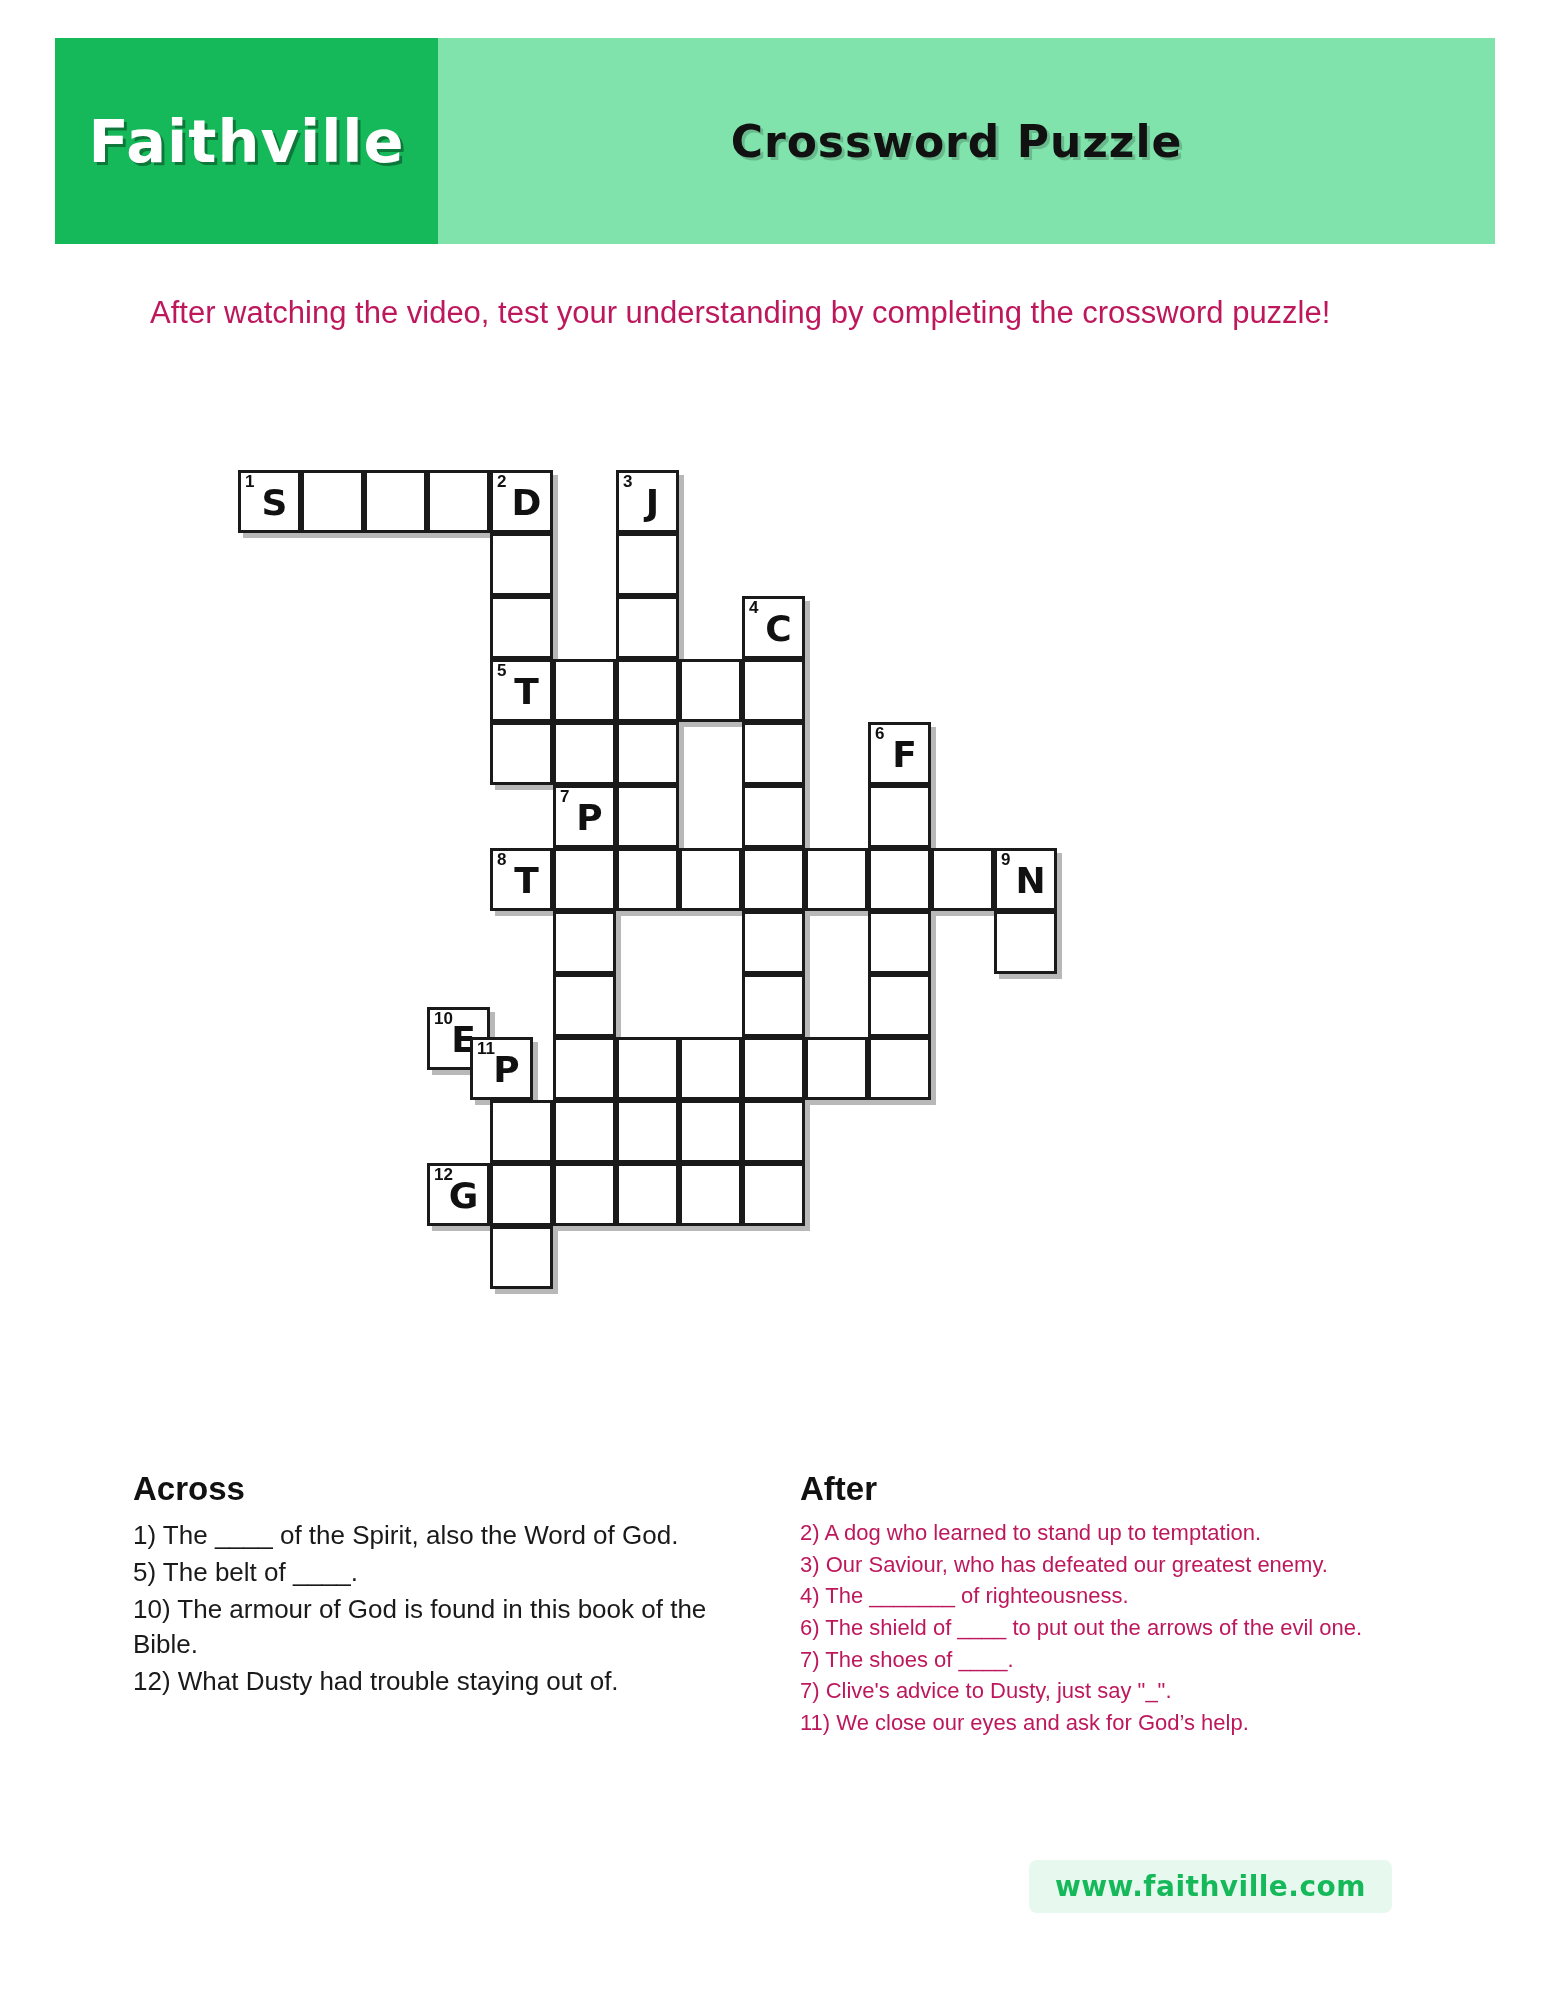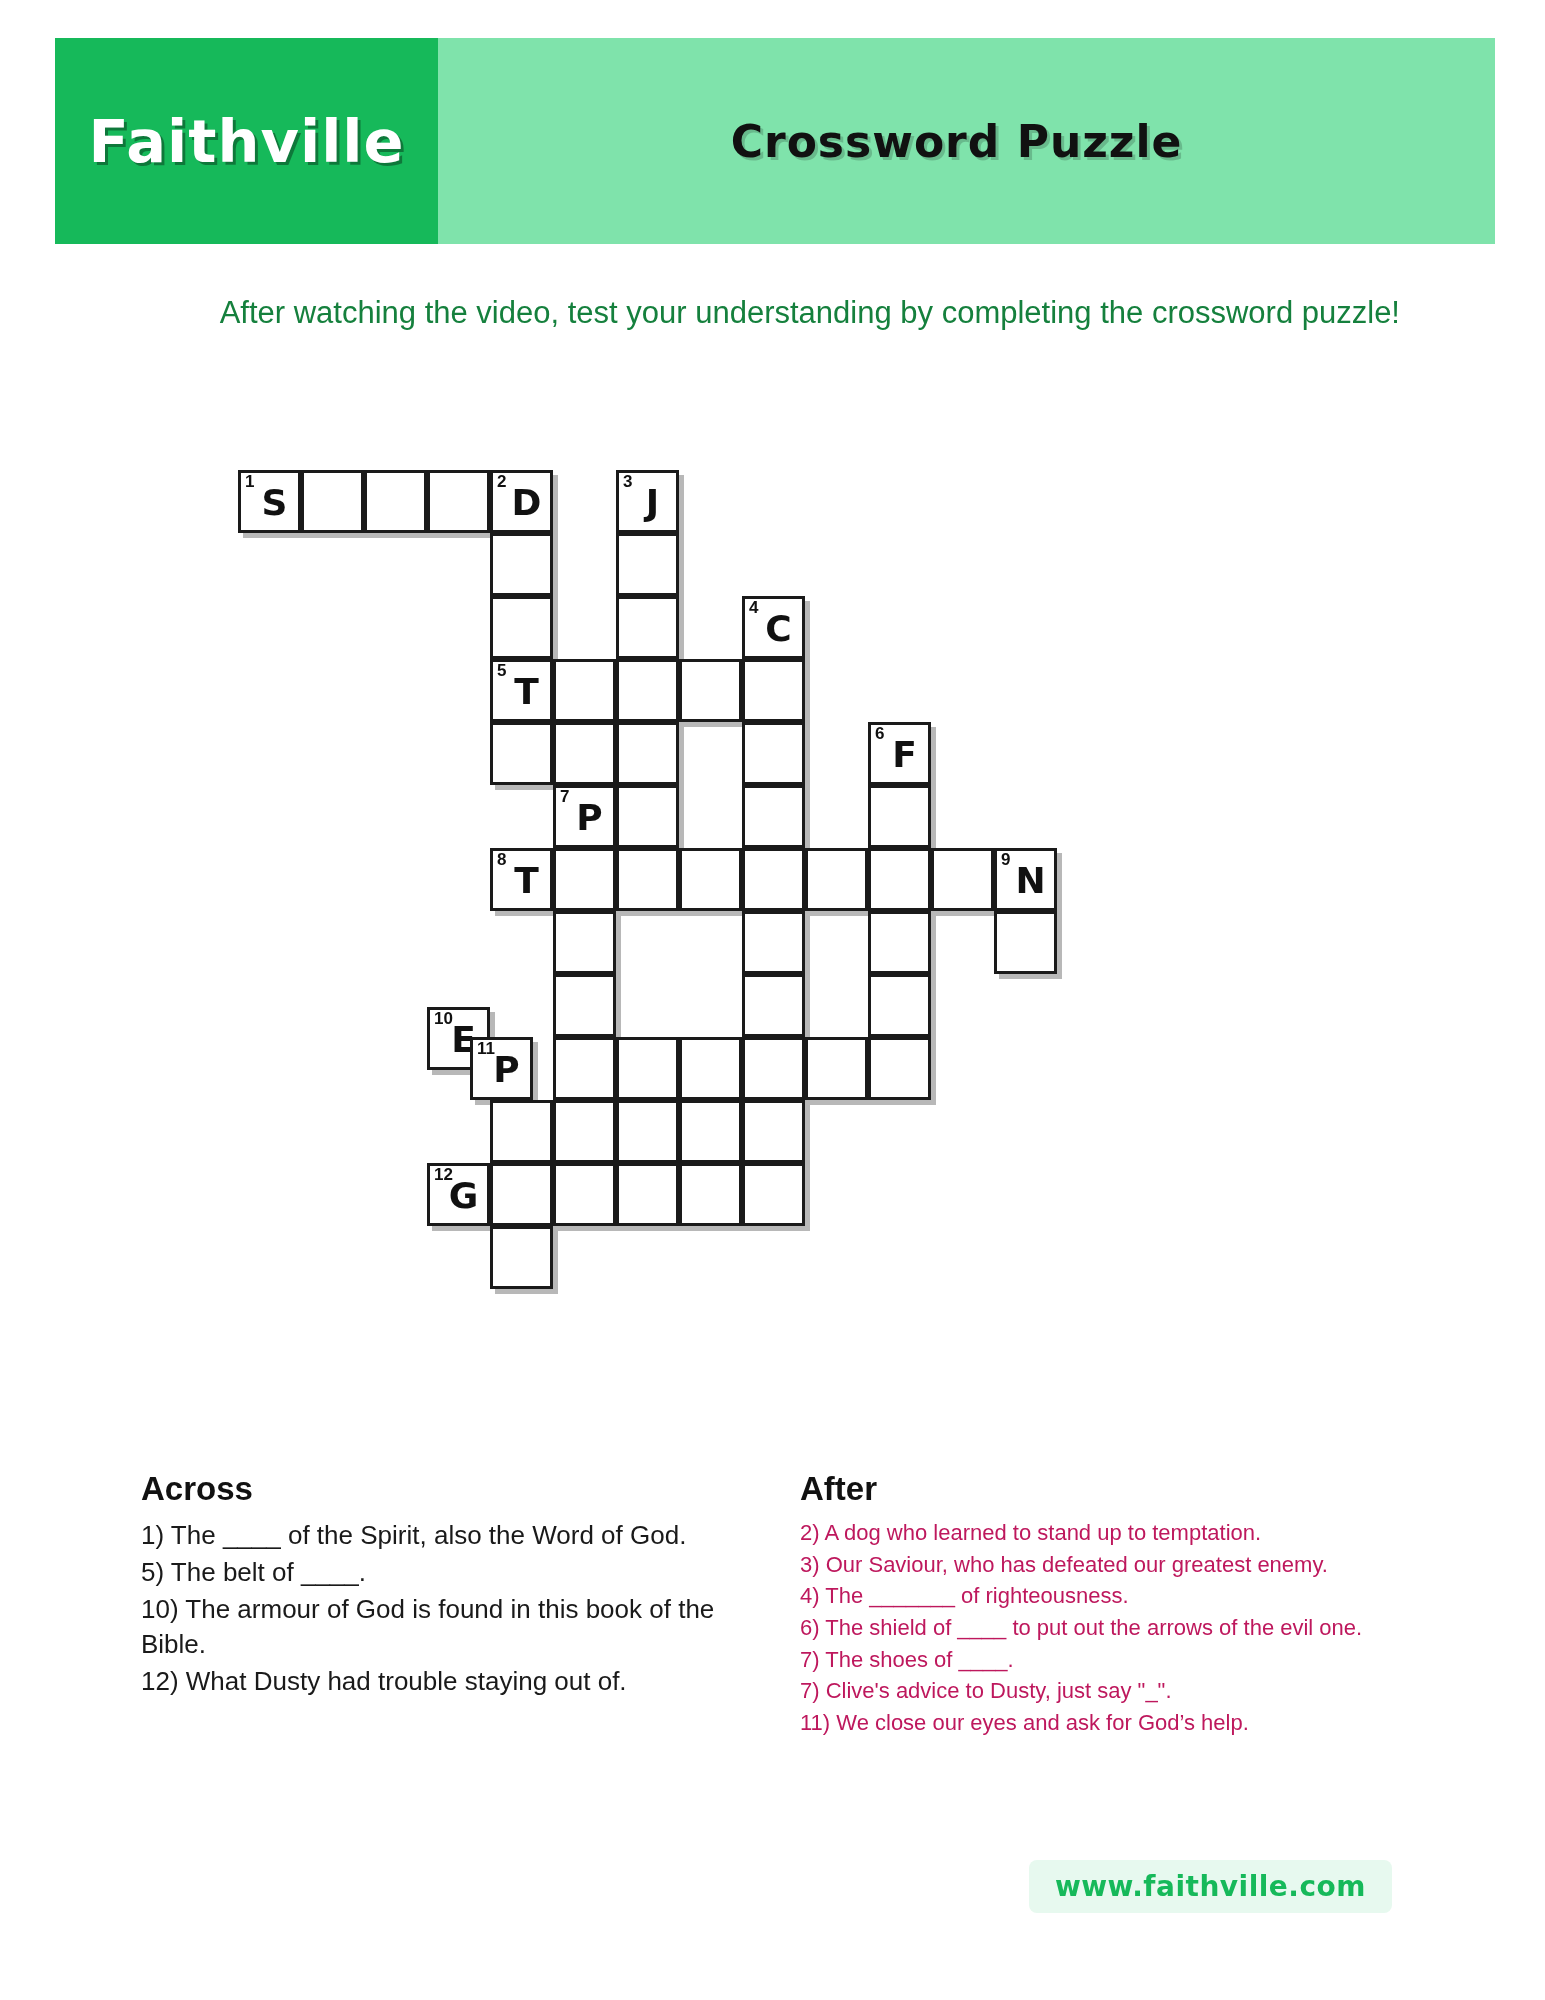--- a/index.html
+++ b/index.html
@@ -66,24 +66,24 @@
     letter-spacing: 1px;
     text-shadow: 3px 3px 0 rgba(0,0,0,0.18);
   }
 
   
   .intro {
     position: absolute;
     left: 150px;
     top: 292px;
     width: 1250px;
-    text-align: right;
+    text-align: left;
     font-size: 31px;
     line-height: 1.38;
-    color: #15803d;
+    color: #be185d;
   }
 
   
   #grid-layer {
     position: absolute;
     left: 0;
     top: 0;
     width: 1545px;
     height: 1450px;
   }
@@ -126,21 +126,21 @@
     position: absolute;
     top: 1470px;
     left: 0;
     width: 1545px;
     height: 340px;
   }
   .clue-col {
     position: absolute;
     top: 0;
   }
-  .clue-col.across { left: 133px; width: 620px; margin-left: 8px; }
+  .clue-col.across { left: 133px; width: 620px; }
   .clue-col.down   { left: 800px; width: 620px; }
   .clue-heading {
     font-size: 33px;
     font-weight: bold;
     color: #111;
     margin-bottom: 10px;
   }
   .clue-list {
     list-style: none;
     margin: 0;

